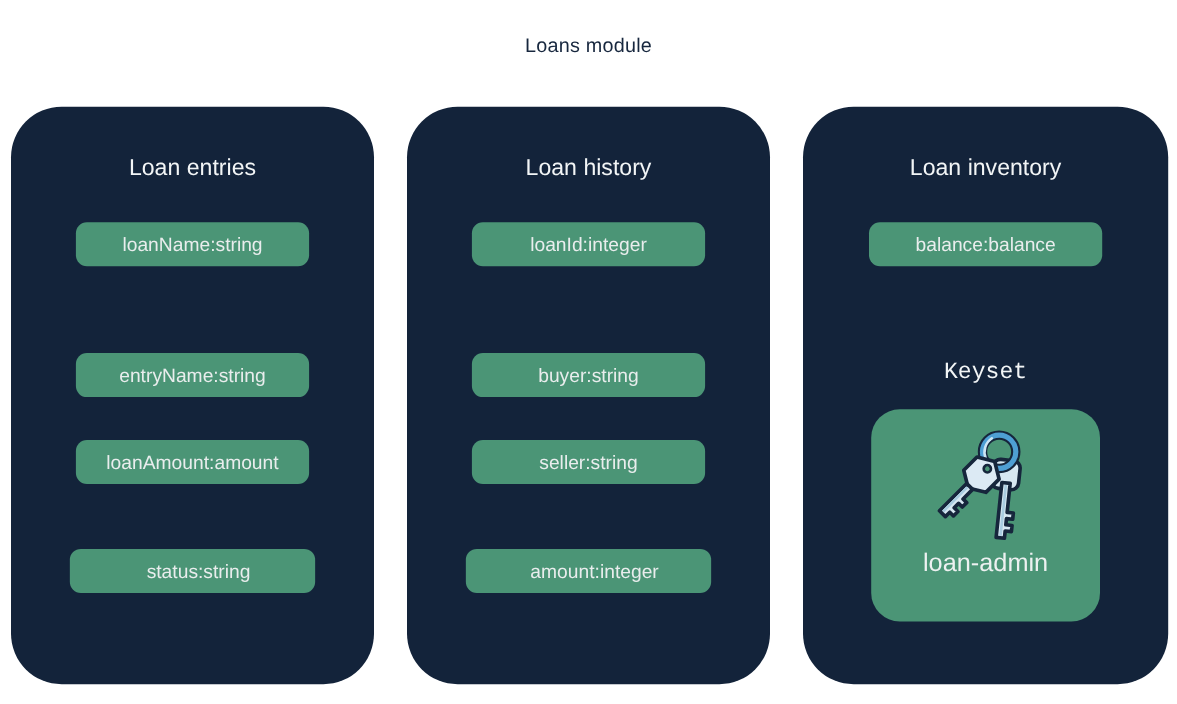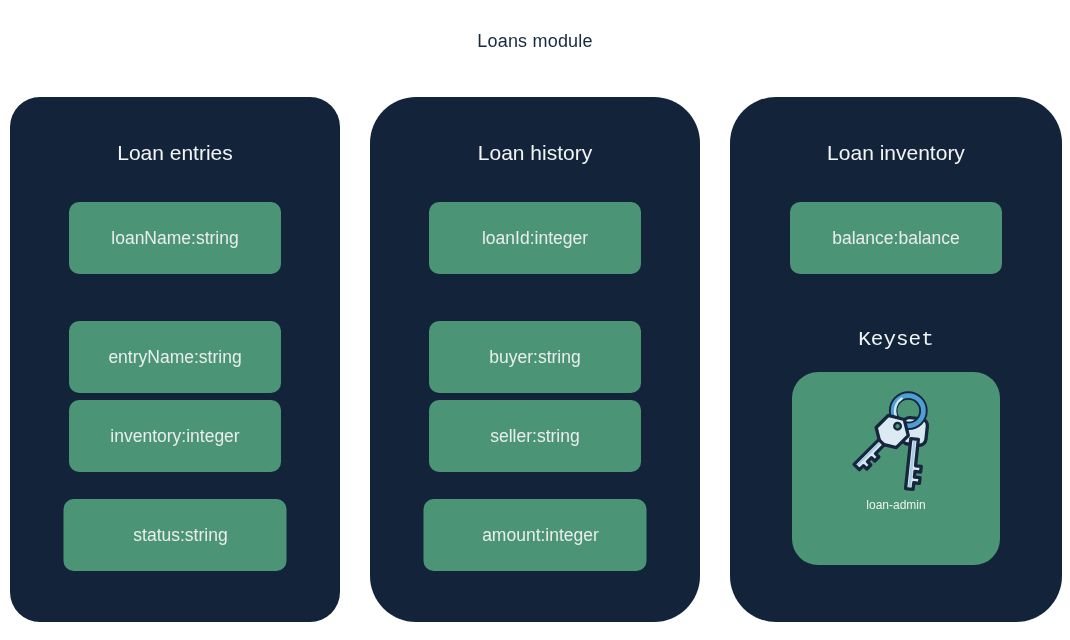--- a/index.html
+++ b/index.html
@@ -20,37 +20,37 @@
     color: #17273E;
     letter-spacing: 0.2px;
   }
   .panel {
     position: absolute;
     top: 97px;
     width: 330px; height: 525px;
     background: #13233A;
     border-radius: 46px;
   }
-  .panel-1 { left: 10px; border-radius: 30px; }
+  .panel-1 { left: 10px; }
   .panel-2 { left: 370px; }
   .panel-3 { left: 730px; width: 332px; }
   .panel-title {
     position: absolute;
     top: 44px; left: 0;
     width: 100%;
     text-align: center;
     font-size: 21px;
     font-weight: 500;
     color: #F2F5F6;
   }
   .field {
     position: absolute;
     left: 50%;
     transform: translateX(-50%);
-    width: 212px; height: 72px;
+    width: 212px; height: 40px;
     background: #4B9576;
     border-radius: 10px;
     color: #E9EDED;
     font-size: 17.5px;
     display: flex;
     align-items: center;
     justify-content: center;
     white-space: nowrap;
   }
   .row-1 { top: 105px; }
@@ -75,35 +75,35 @@
     background: #4B9576;
     border-radius: 26px;
   }
   .keys-icon {
     display: block;
     margin: 16px auto 0 auto;
   }
   .keyset-name {
     text-align: center;
     color: #EDF1F1;
-    font-size: 12px;
+    font-size: 23px;
     margin-top: 4px;
     white-space: nowrap;
   }
 </style>
 </head>
 <body>
 
 <div class="diagram-title">Loans module</div>
 
 <div class="panel panel-1">
   <div class="panel-title">Loan entries</div>
   <div class="field row-1">loanName:string</div>
   <div class="field row-2">entryName:string</div>
-  <div class="field row-3">inventory:integer</div>
+  <div class="field row-3">loanAmount:amount</div>
   <div class="field row-4">status:string</div>
 </div>
 
 <div class="panel panel-2">
   <div class="panel-title">Loan history</div>
   <div class="field row-1">loanId:integer</div>
   <div class="field row-2">buyer:string</div>
   <div class="field row-4">amount:integer</div>
   <div class="field row-3">seller:string</div>
 </div>

